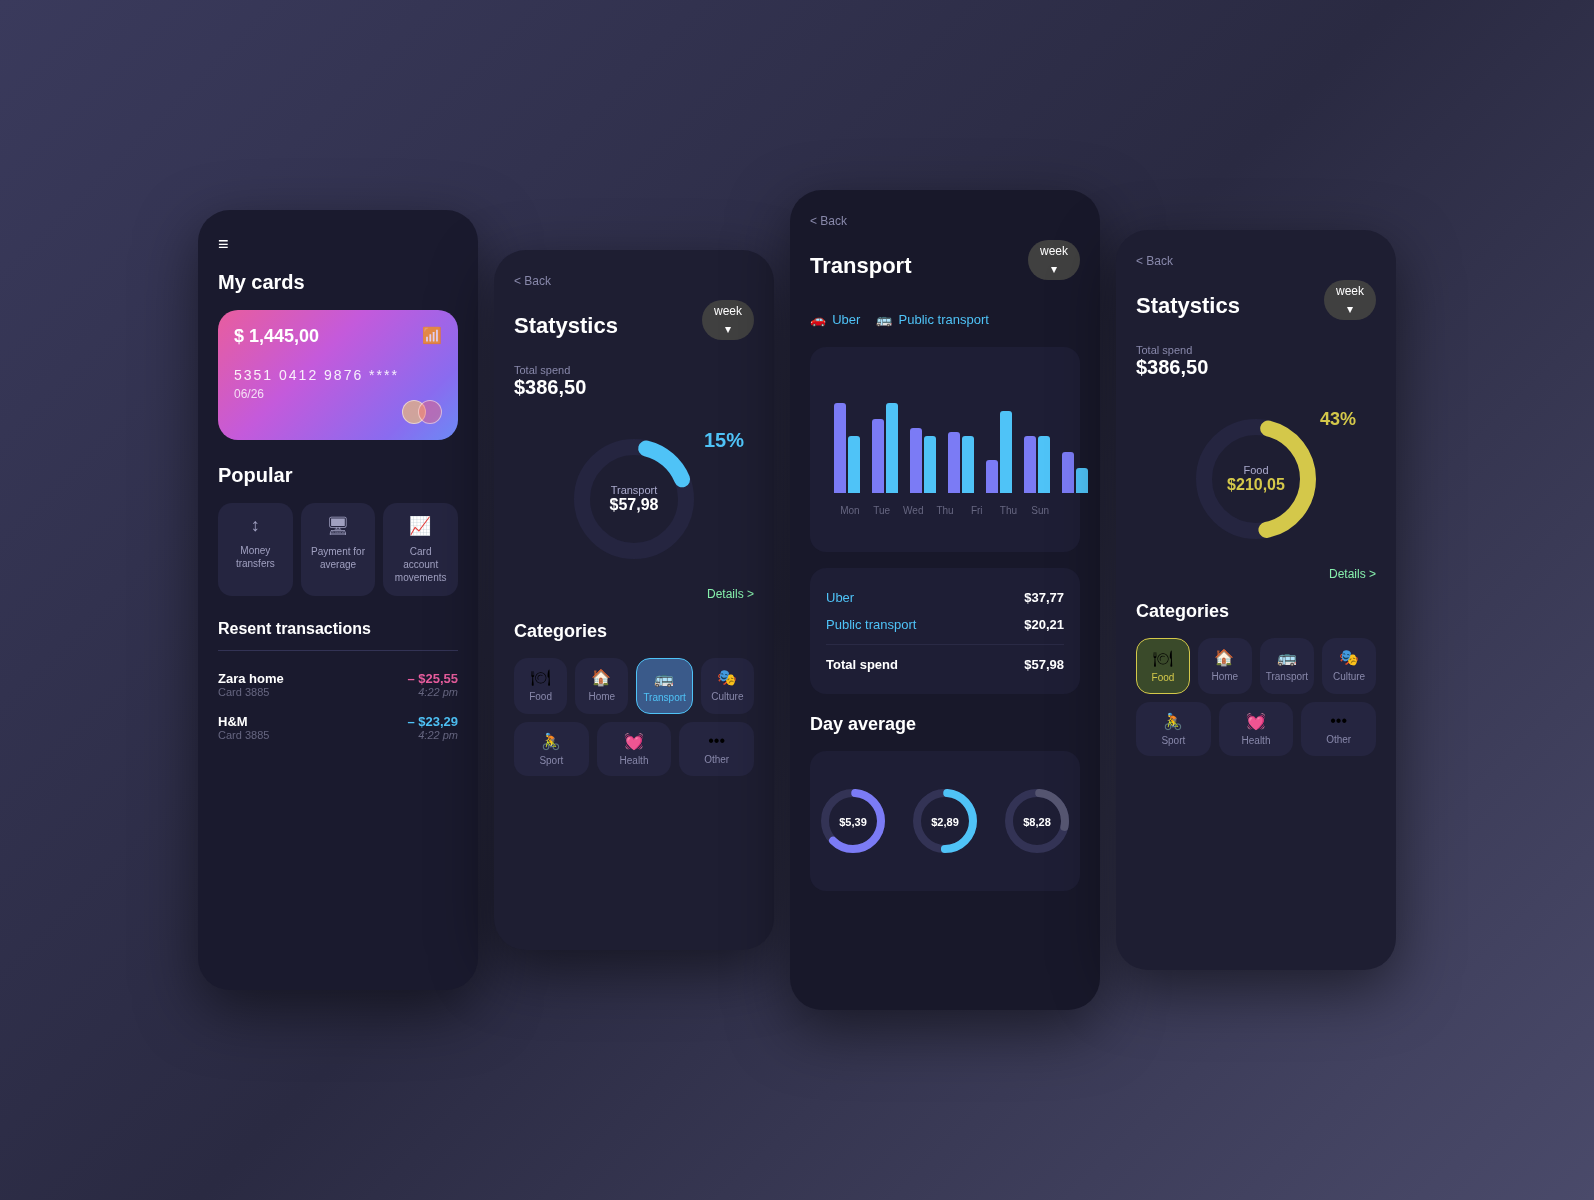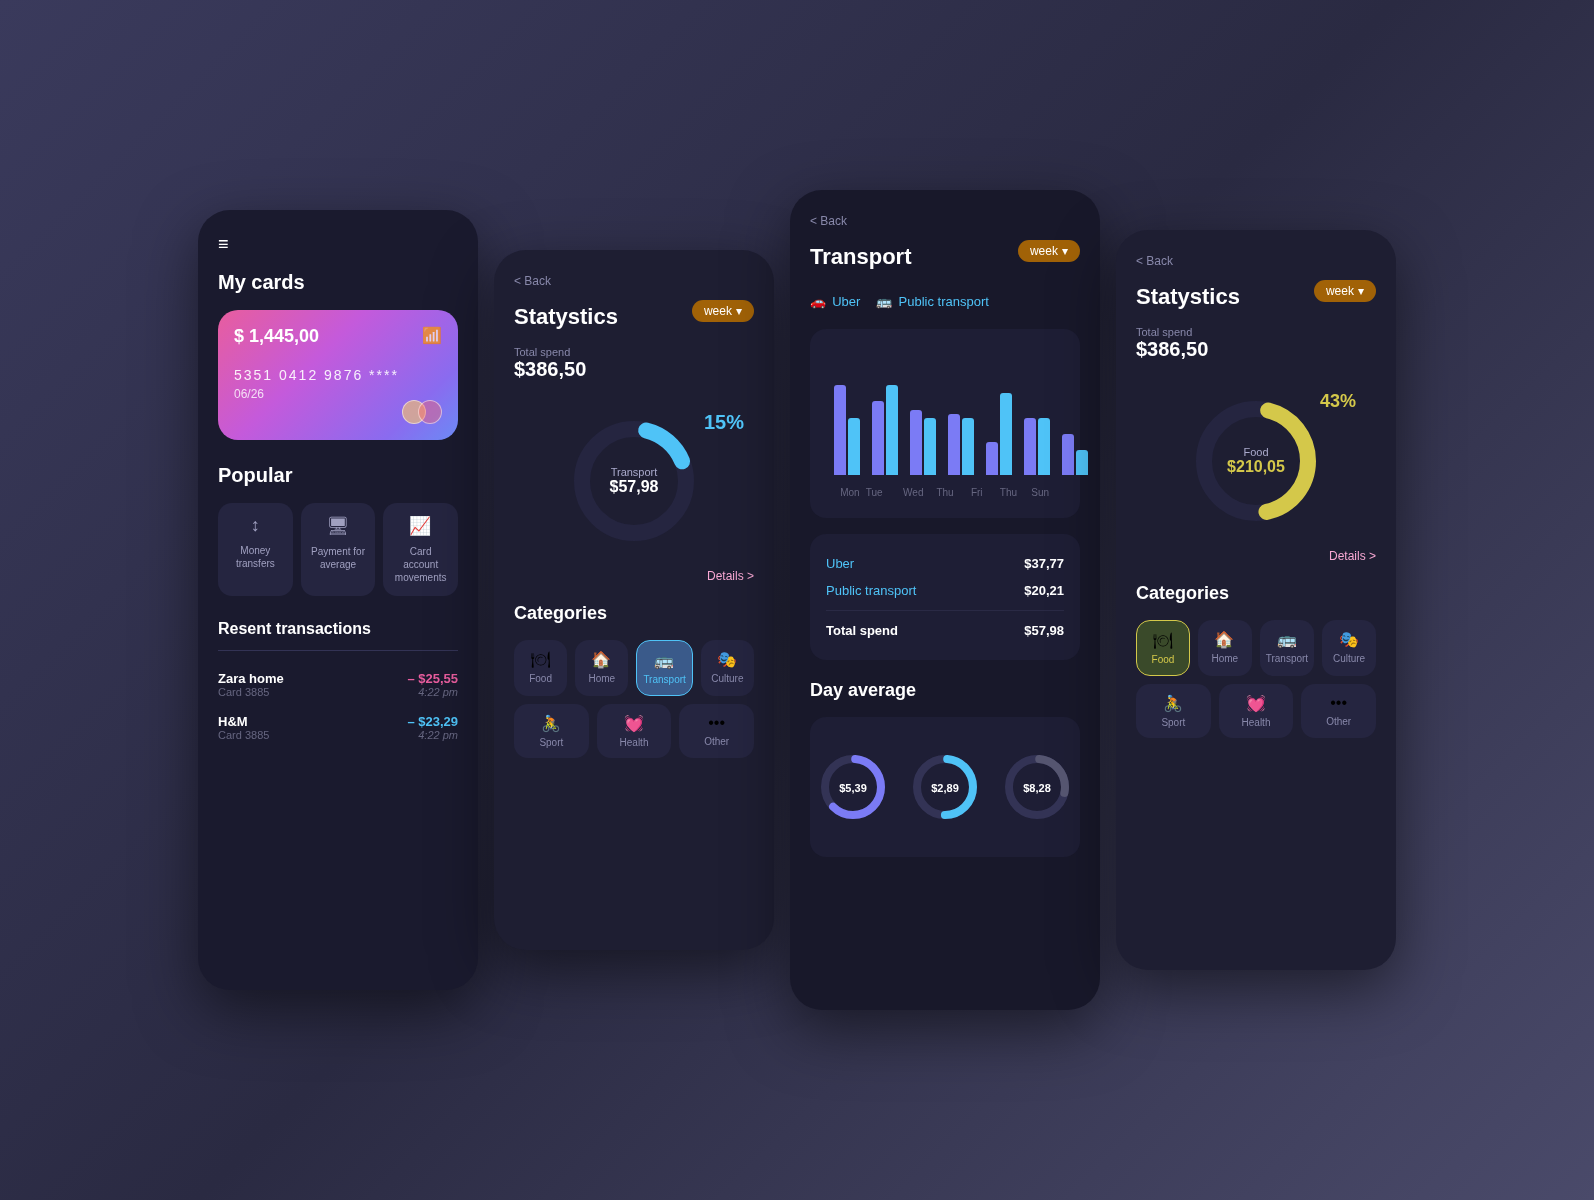--- a/index.html
+++ b/index.html
@@ -94,27 +94,28 @@
     .trans-right { text-align: right; }
     .trans-amount-neg { color: #e85d9e; font-size: 13px; font-weight: 600; }
     .trans-time { color: #666680; font-size: 11px; font-style: italic; }
 
     
     .back-btn { color: #8888aa; font-size: 12px; margin-bottom: 12px; cursor: pointer; }
     .screen-title { color: #fff; font-size: 22px; font-weight: 700; margin-bottom: 4px; }
     .week-dropdown {
       display: inline-flex;
       align-items: center;
-      background: #a16207;
+      background: #404040;
       border-radius: 20px;
       padding: 4px 12px;
       color: #fff;
       font-size: 12px;
       gap: 4px;
       margin-bottom: 16px;
+      flex-direction: column;
     }
     .total-spend-label { color: #8888aa; font-size: 11px; }
     .total-spend-amount { color: #fff; font-size: 20px; font-weight: 700; margin-bottom: 20px; }
 
     .donut-container {
       display: flex;
       justify-content: center;
       align-items: center;
       position: relative;
       height: 160px;
@@ -136,21 +137,21 @@
       font-weight: 700;
     }
     .donut-percent-gold {
       position: absolute;
       top: 10px;
       right: 20px;
       color: #d4c84a;
       font-size: 18px;
       font-weight: 700;
     }
-    .details-link { color: #f9a8d4; font-size: 12px; text-align: right; margin-bottom: 20px; }
+    .details-link { color: #86efac; font-size: 12px; text-align: right; margin-bottom: 20px; }
 
     .categories-title { color: #fff; font-size: 18px; font-weight: 700; margin-bottom: 16px; }
     .cat-grid {
       display: grid;
       grid-template-columns: repeat(4, 1fr);
       gap: 8px;
     }
     .cat-item {
       background: #252540;
       border-radius: 14px;
@@ -217,21 +218,21 @@
       border-radius: 3px 3px 0 0;
       width: 12px;
     }
     .bar-uber { background: #7b7bf5; }
     .bar-pub { background: #4fc3f7; }
     .bar-day { color: #666680; font-size: 9px; margin-top: 4px; }
     .chart-days {
       display: flex;
       justify-content: space-around;
       padding: 0 8px;
-      margin-bottom: 4px;
+      margin-bottom: 20px;
     }
 
     .spend-table {
       background: #1e1e35;
       border-radius: 16px;
       padding: 16px;
       margin-bottom: 20px;
     }
     .spend-row {
       display: flex;
@@ -447,21 +448,21 @@
           </div>
           <div class="bar-group">
             <div class="bar-wrapper">
               <div class="bar bar-uber" style="height: 41px;"></div>
               <div class="bar bar-pub" style="height: 25px;"></div>
             </div>
           </div>
         </div>
       <div class="chart-days" id="chartDays">
       <div class="bar-day" style="color: rgb(102, 102, 128); font-size: 10px; flex: 1 1 0%; text-align: center;">Mon</div>
-          <div class="bar-day" style="color: rgb(102, 102, 128); font-size: 10px; flex: 1 1 0%; text-align: left;">Tue</div>
+          <div class="bar-day" style="color: rgb(102, 102, 128); font-size: 10px; flex: 1 1 0%; text-align: center;">Tue</div>
           <div class="bar-day" style="color: rgb(102, 102, 128); font-size: 10px; flex: 1 1 0%; text-align: center;">Wed</div>
           <div class="bar-day" style="color: rgb(102, 102, 128); font-size: 10px; flex: 1 1 0%; text-align: center;">Thu</div>
           <div class="bar-day" style="color: rgb(102, 102, 128); font-size: 10px; flex: 1 1 0%; text-align: center;">Fri</div>
           <div class="bar-day" style="color: rgb(102, 102, 128); font-size: 10px; flex: 1 1 0%; text-align: center;">Thu</div>
           <div class="bar-day" style="color: rgb(102, 102, 128); font-size: 10px; flex: 1 1 0%; text-align: center;">Sun</div>
         </div>
     </div>
 
     <div class="spend-table">
       <div class="spend-row">

